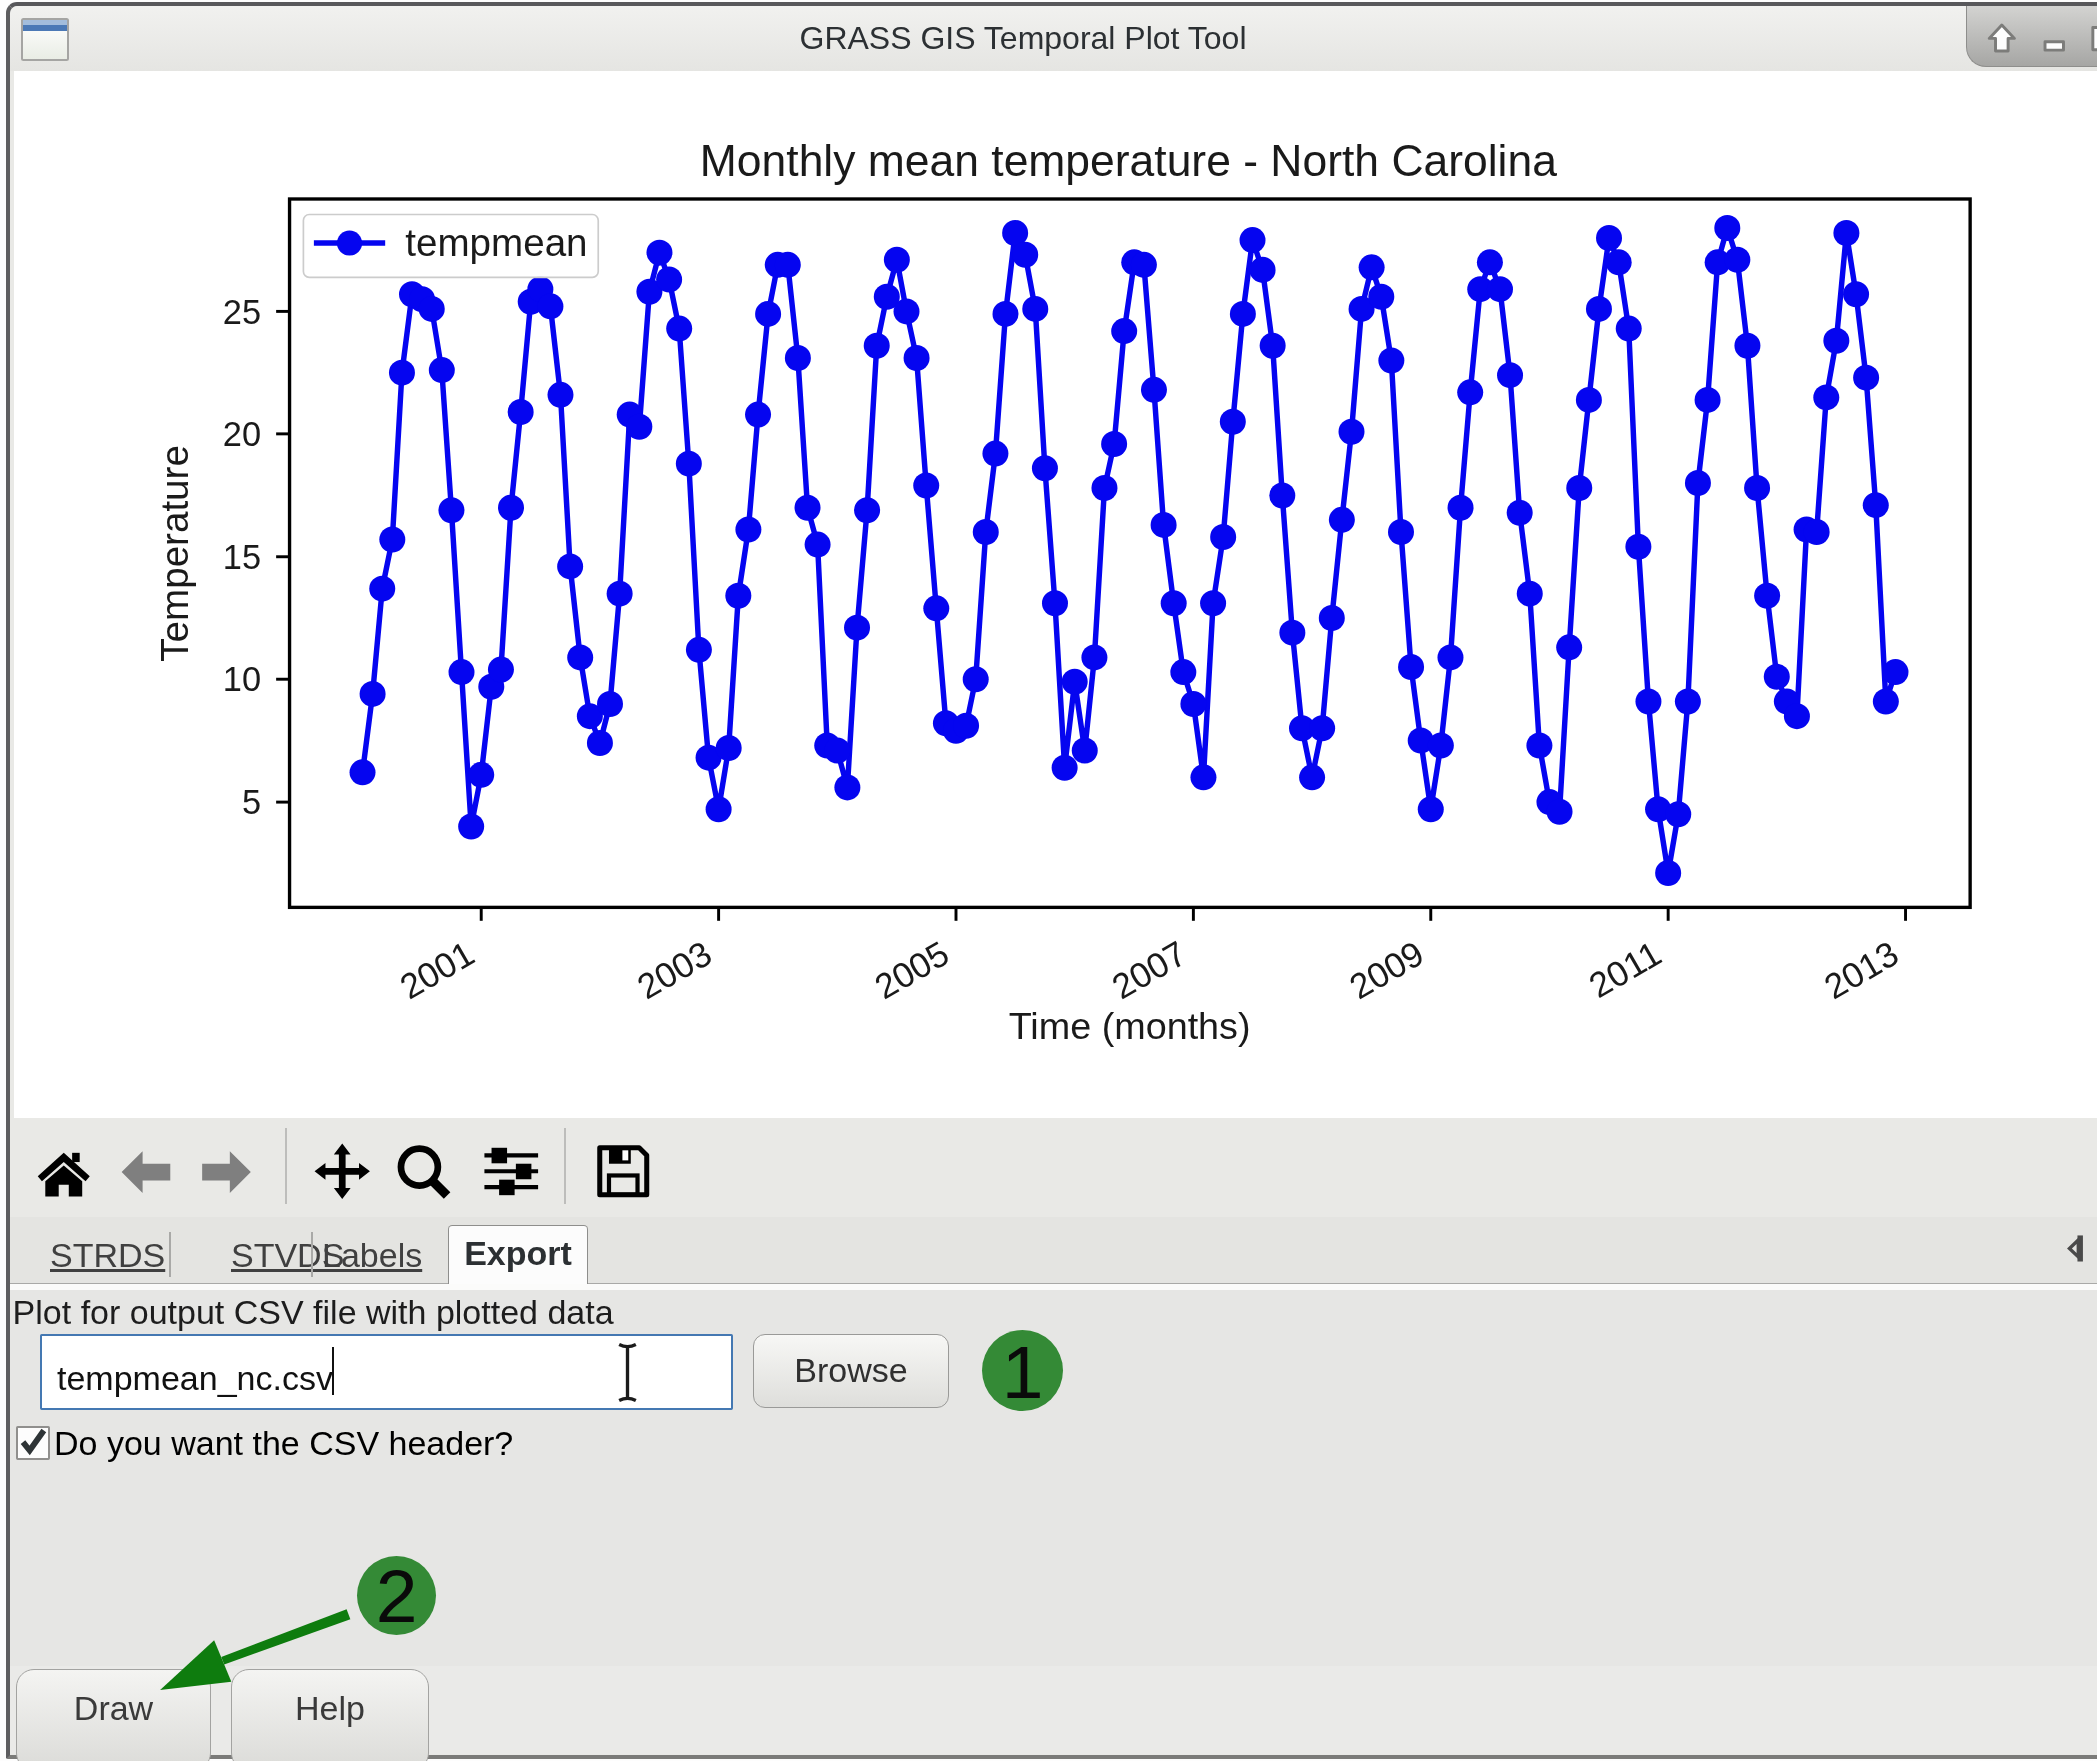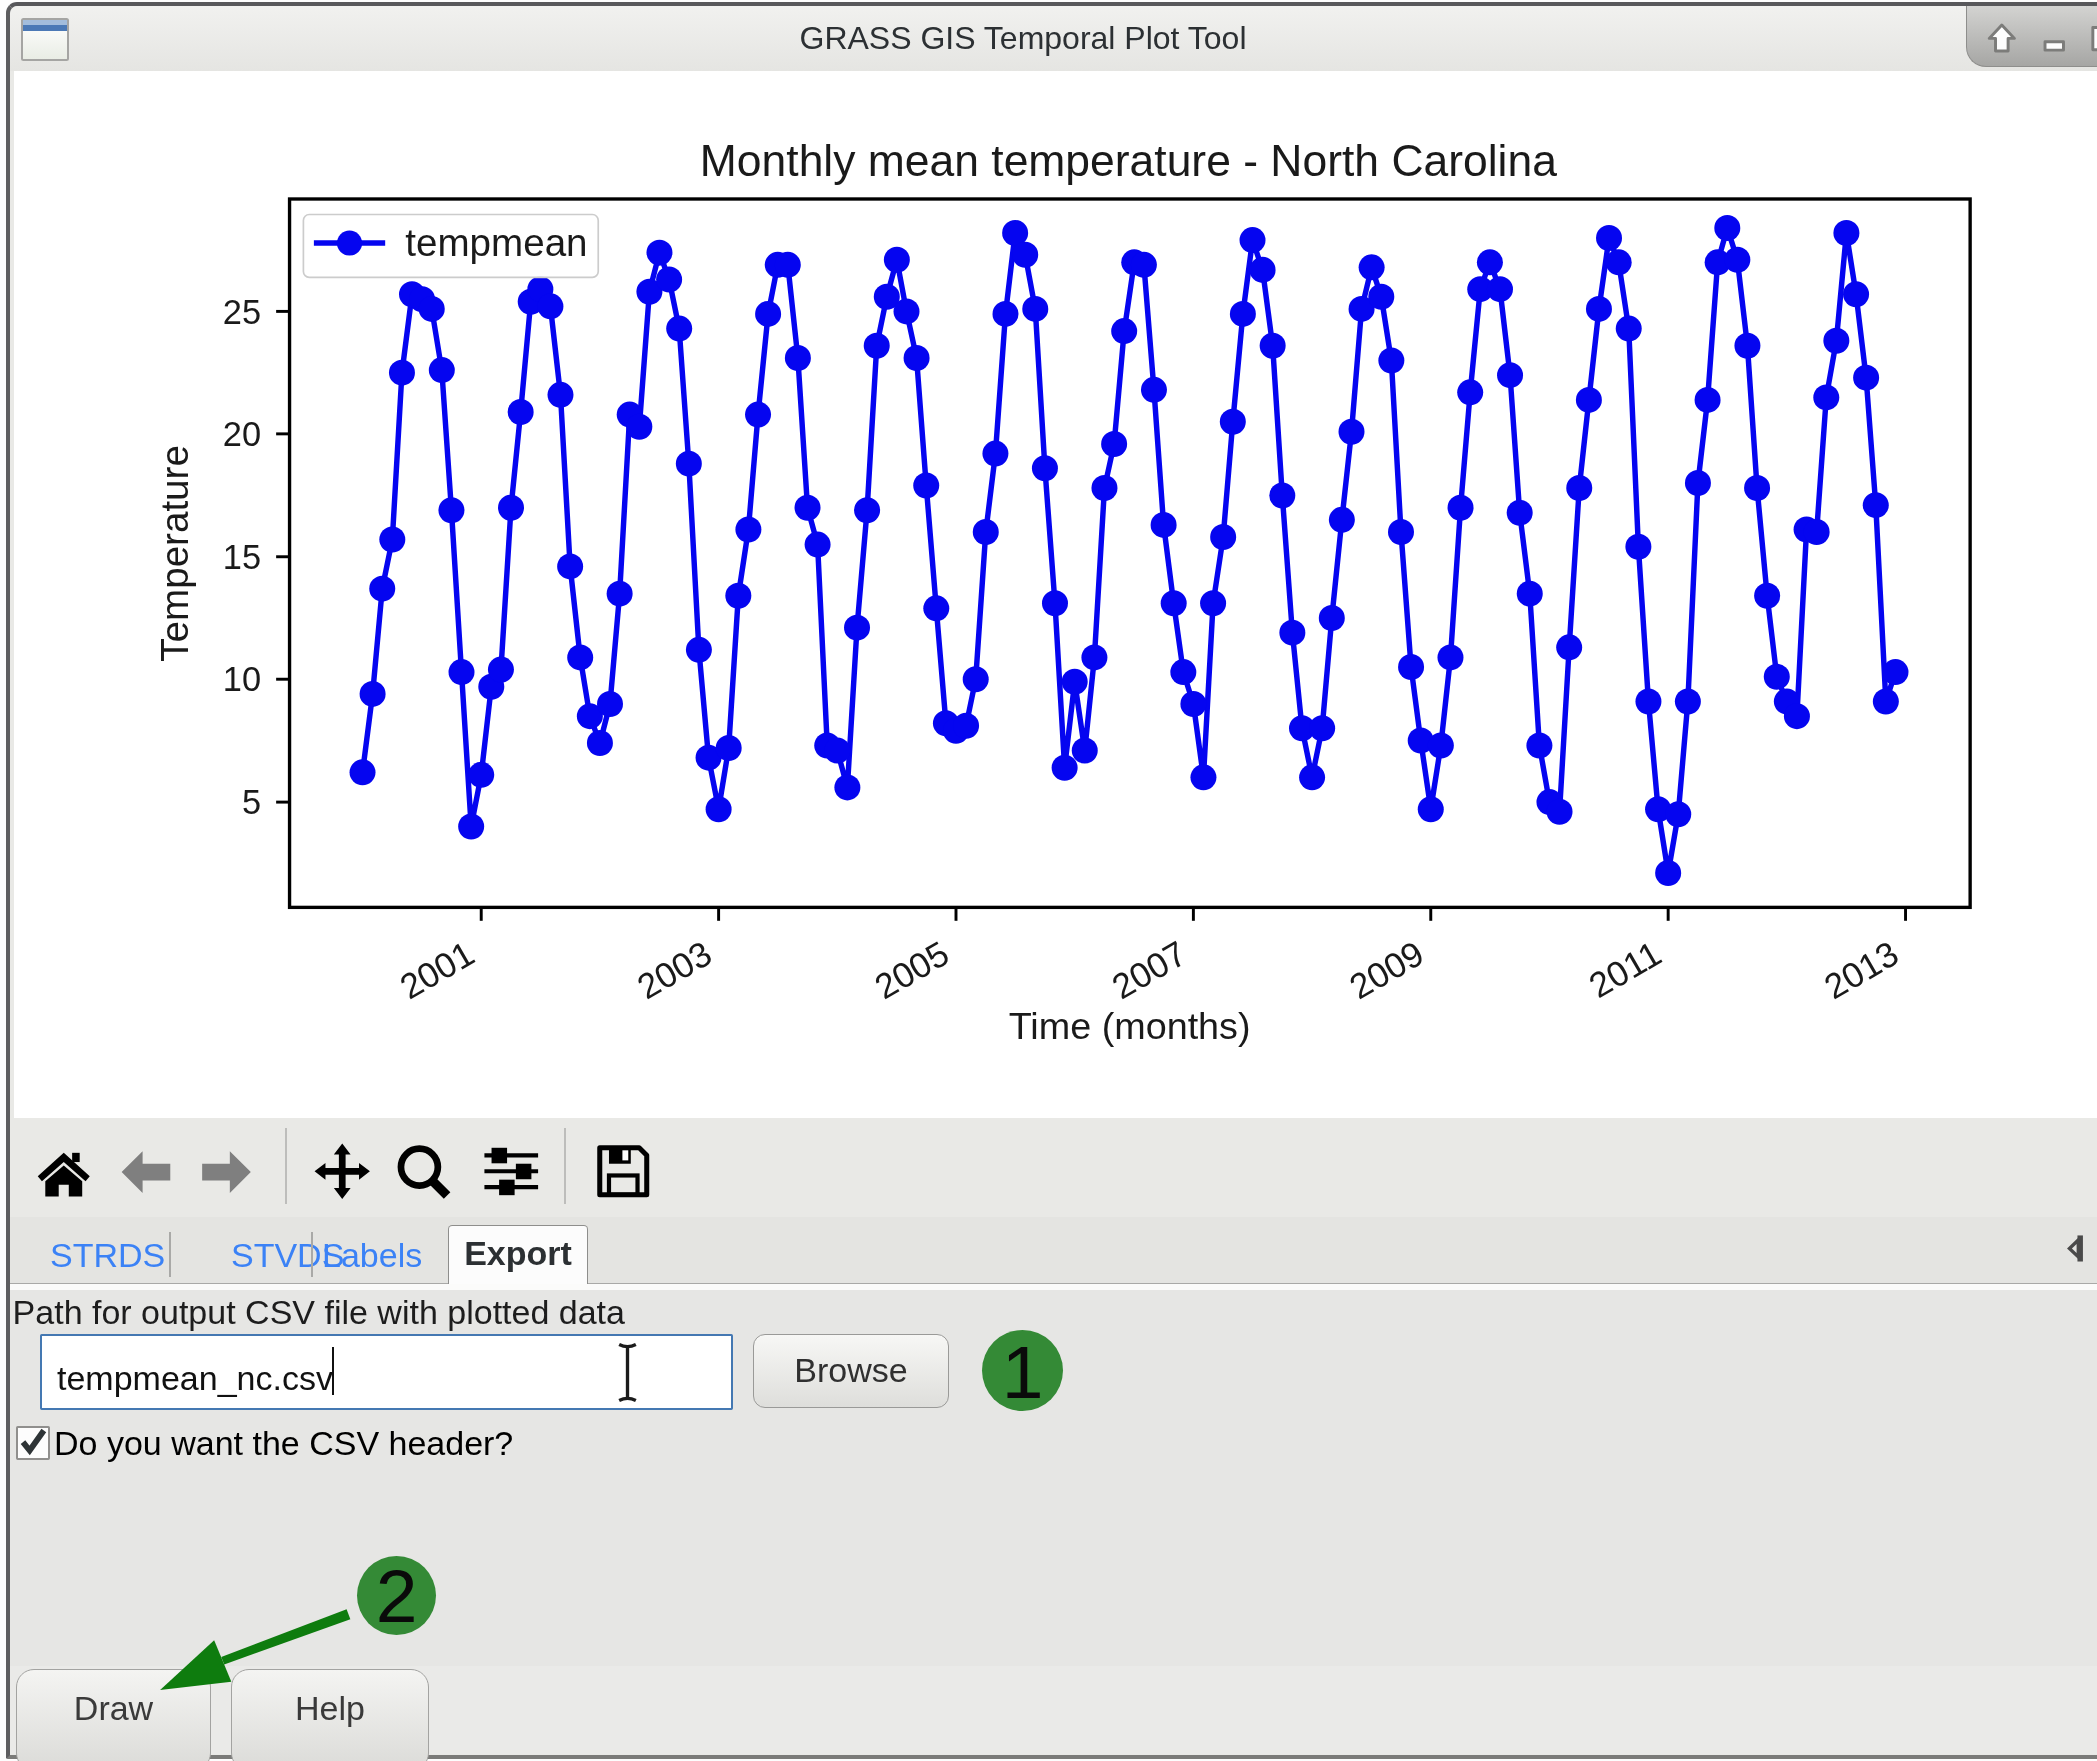--- a/index.html
+++ b/index.html
@@ -13,21 +13,21 @@
 #winicon { left:21px; top:17.6px; width:48px; height:43px; background:linear-gradient(#ffffff, #e9ede5); border:2.5px solid #a5a5a3; border-radius:2.5px; }
 #winicon .stripe1 { position:absolute; left:0; top:0; width:100%; height:5px; background:#a3bddc; }
 #winicon .stripe2 { position:absolute; left:0; top:5px; width:100%; height:6.7px; background:#4b79b6; }
 #btngroup { left:1966px; top:6.3px; width:224px; height:61px;
   background:linear-gradient(#d3d3d1, #a6a6a4); border:1.3px solid #8e8e8c; border-top:none; border-right:none;
   border-radius:0 8.4px 0 20px; }
 #figure { left:14px; top:71px; width:2165px; height:1047px; background:#ffffff; }
 #toolbar { left:10px; top:1118px; width:2180px; height:99px; background:#e9e9e6; }
 .sep { position:absolute; width:2.1px; background:#bdbdbb; }
 #tabstrip { left:10px; top:1217px; width:2180px; height:67px; background:#e4e4e1; border-bottom:1.7px solid #a9a9a7; }
-.tabtxt { position:absolute; top:1236px; font-size:34px; color:#3b82f6; }
+.tabtxt { position:absolute; top:1236px; font-size:34px; color:#404040;text-decoration:underline; }
 .tabdiv { position:absolute; top:1232px; width:1.7px; height:45px; background:#a9a9a7; }
 #exporttab { left:448px; top:1225px; width:140px; height:60px; background:#fcfcfc;
   border:1.7px solid #8e8e8c; border-bottom:none; border-radius:4.2px 4.2px 0 0;
   font-weight:bold; font-size:34px; color:#2c3033; text-align:center; line-height:55px; }
 #whiteband { left:10px; top:1284px; width:2180px; height:5.9px; background:#fbfbfa; }
 #pathlabel { left:12.6px; top:1293px; font-size:34px; color:#1d1d1d; }
 #input { left:40px; top:1334px; width:693px; height:76px; background:#fff; border:2.9px solid #4478b2; border-radius:1.7px; }
 #inputtxt { left:57px; top:1359px; font-size:34px; color:#111; }
 #cursorbar { left:332px; top:1347px; width:2.1px; height:48px; background:#111; }
 #browse { left:753px; top:1334px; width:196px; height:74px; background:linear-gradient(#f7f7f5,#dededb);
@@ -312,21 +312,21 @@
     <path d="M 4953 2955 L 4932 2975 L 4953 2995 Z"></path>
     <rect x="5040" y="2948" width="5" height="54" fill="#4a4a4a"></rect>
     <path d="M 5047 2955 L 5068 2975 L 5047 2995 Z"></path>
     <path d="M 5110 2953 L 5153 2998 M 5153 2953 L 5110 2998" stroke-width="14"></path>
   </g>
 </svg>
 <div id="whiteband" class="abs"></div>
 <div class="abs" style="left:10px; top:1290px; width:2180px; height:376px; background:#e6e6e4;"></div>
 <div class="abs" style="left:10px; top:1666px; width:2180px; height:88px; background:#eaeae8;"></div>
 
-<div id="pathlabel" class="abs">Path for output CSV file with plotted data</div>
+<div id="pathlabel" class="abs">Plot for output CSV file with plotted data</div>
 <div id="input" class="abs"></div>
 <div id="inputtxt" class="abs">tempmean_nc.csv</div>
 <div id="cursorbar" class="abs"></div>
 <svg class="abs" style="left:615px; top:1341px;" width="25" height="63" viewBox="0 0 60 150">
   <g stroke="#1b1b1b" stroke-width="8" fill="none">
     <path d="M 10 8 Q 30 18 50 8"></path>
     <line x1="30" y1="10" x2="30" y2="140"></line>
     <path d="M 10 142 Q 30 132 50 142"></path>
   </g>
 </svg>

